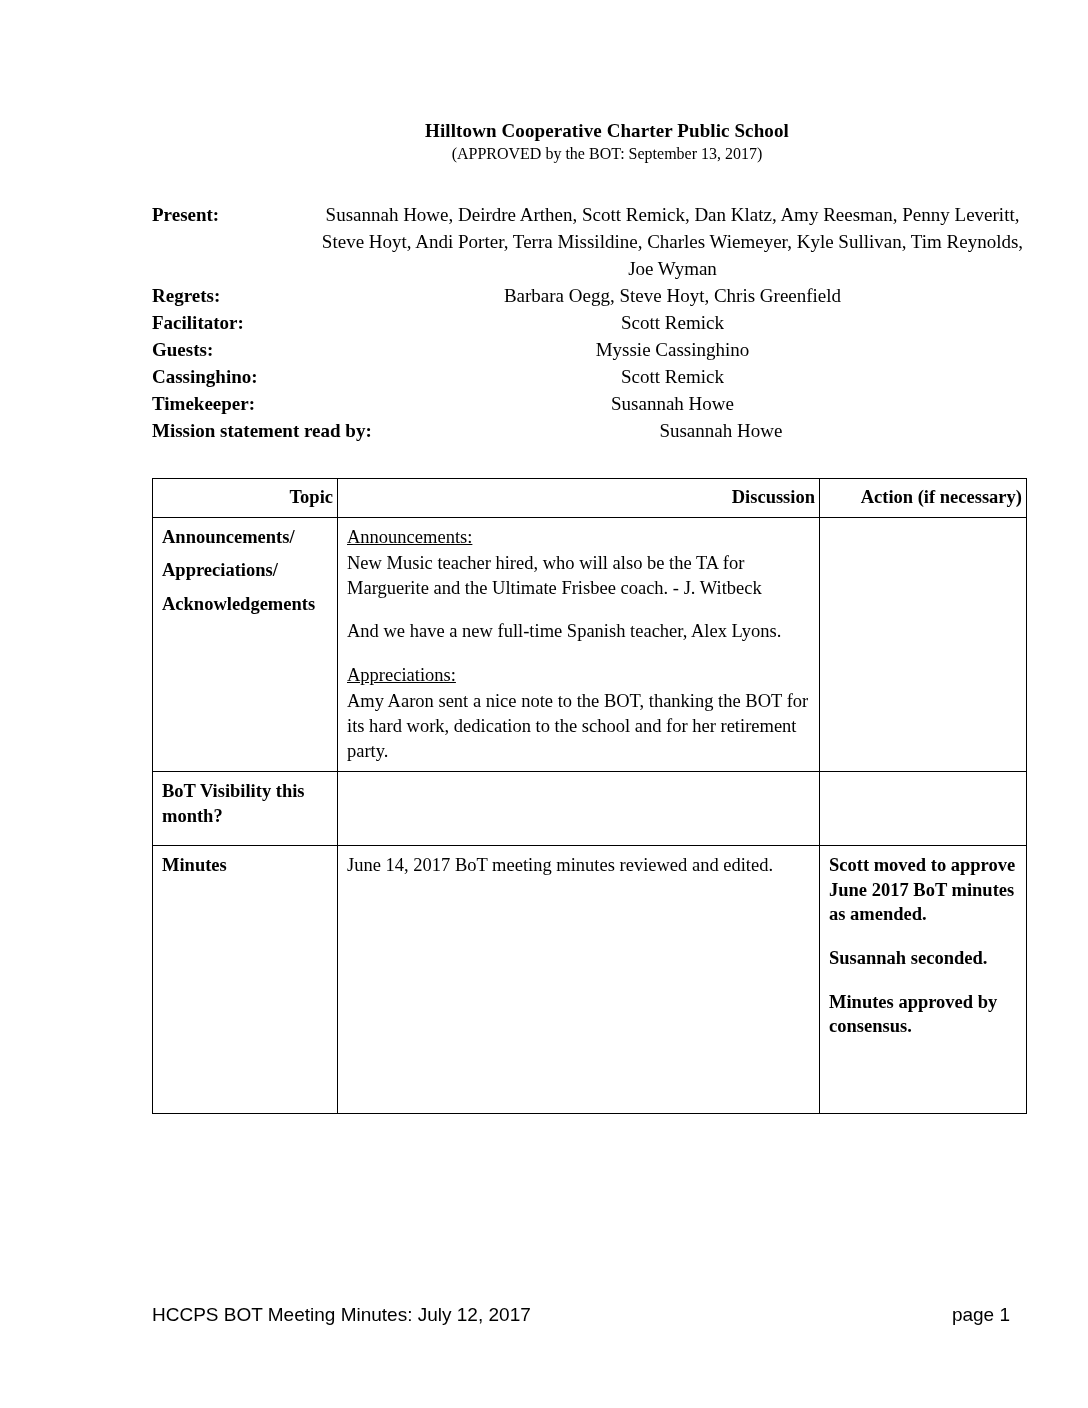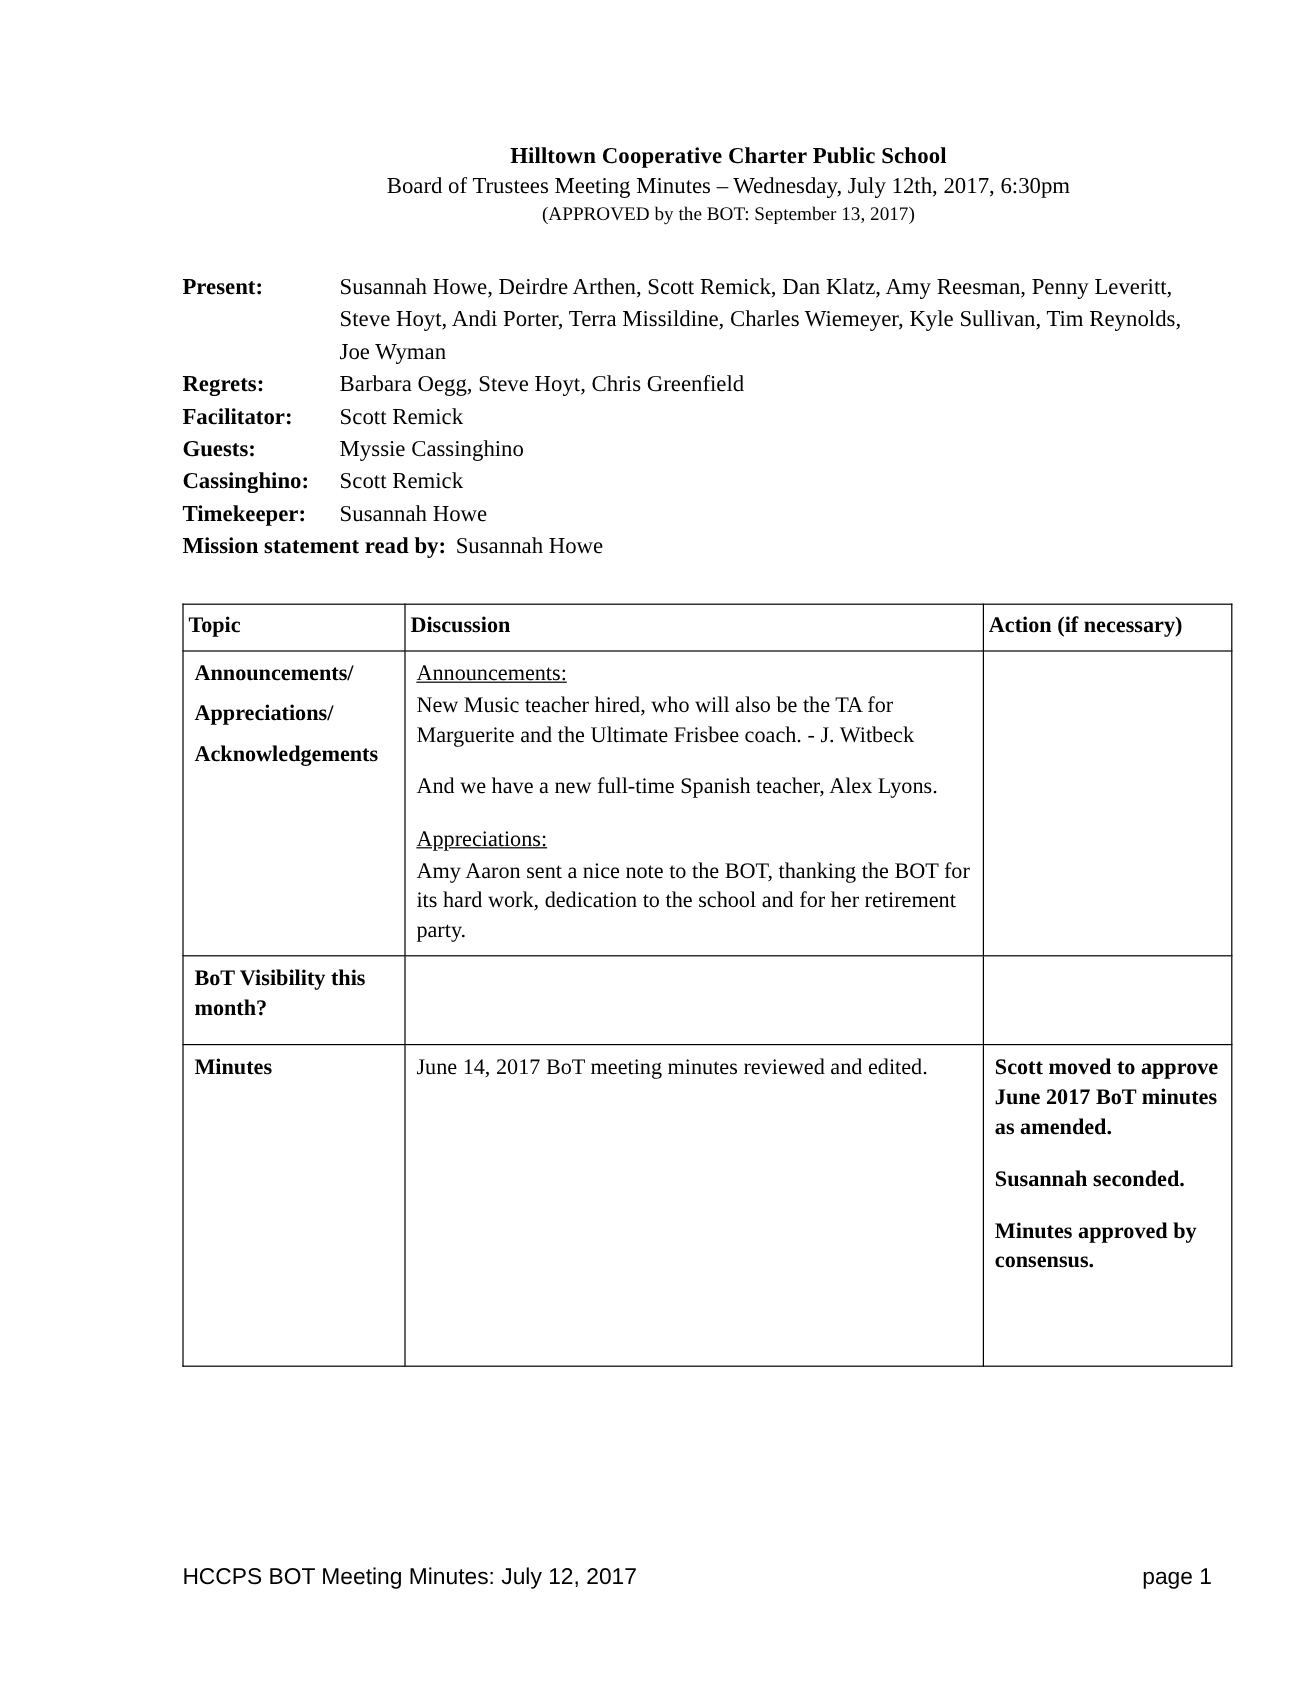--- a/index.html
+++ b/index.html
@@ -51,39 +51,40 @@
     width: 131px;
     flex: 0 0 131px;
   }
   .meta-label.wide {
     width: auto;
     flex: 0 0 auto;
     padding-right: 8px;
   }
   .meta-value {
     flex: 1;
+    text-align: center;
   }
   .meta-value .line {
     display: block;
   }
   table.minutes {
     margin-top: 33px;
     border-collapse: collapse;
     width: 874px;
     table-layout: fixed;
   }
   table.minutes td, table.minutes th {
     border: 1px solid #000;
     vertical-align: top;
     padding: 7px 9px 8px 9px;
     font-size: 18.5px;
     line-height: 1.33;
   }
   table.minutes th {
-    text-align: left;
+    text-align: right;
     font-weight: bold;
     font-size: 18.5px;
     padding: 6px 4px 7px 4px;
     font-family: Liberation Serif, serif;
   }
   .col-topic { width: 185px; }
   .col-disc  { width: 482px; }
   .col-act   { width: 207px; }
   td.topic {
     font-weight: bold;
@@ -118,21 +119,20 @@
   .tall-thankyou { height: 68px; }
   .tall-visibility { height: 58px; }
 </style>
 </head>
 <body>
 
 <div class="page">
 
   <div class="title-block">
     <div class="doc-title">Hilltown Cooperative Charter Public School</div>
-    <div class="doc-subtitle">Board of Trustees Meeting Minutes – Wednesday, July 12th, 2017, 6:30pm</div>
     <div class="doc-subtitle2">(APPROVED by the BOT: September 13, 2017)</div>
   </div>
 
   <div class="meta">
 
     <div class="meta-row">
       <div class="meta-label">Present:</div>
       <div class="meta-value">
         <span class="line">Susannah Howe, Deirdre Arthen, Scott Remick, Dan Klatz, Amy Reesman, Penny Leveritt,</span>
         <span class="line">Steve Hoyt, Andi Porter, Terra Missildine, Charles Wiemeyer, Kyle Sullivan, Tim Reynolds,</span>

